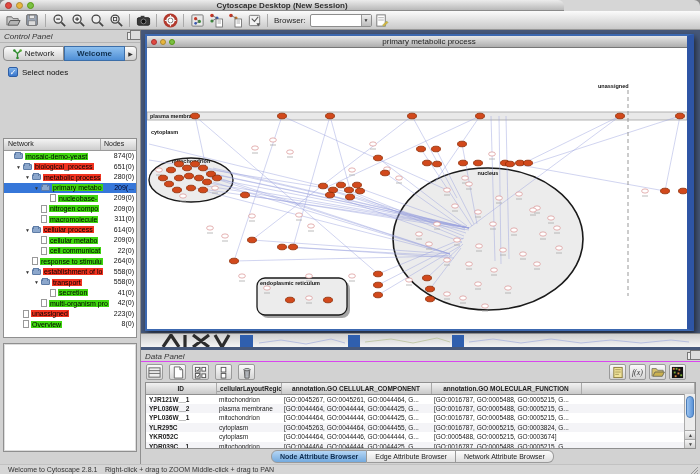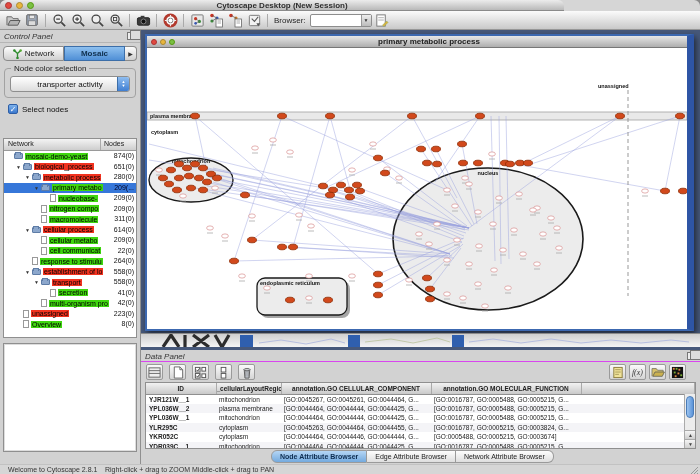--- a/index.html
+++ b/index.html
@@ -98,21 +98,21 @@
   .workspace { position:absolute; left:141px; top:30px; width:559px; height:320px;
     background:#46587a; overflow:hidden; }
   .netwin { position:absolute; left:4px; top:4px; width:549px; height:297px;
     background:#fff; border:2px solid #3c68b0; border-right-width:7px; border-right-color:#2e55a5;
     box-shadow:2px 3px 6px rgba(0,0,0,0.55); }
   .win-titlebar { position:relative; height:12px; background:linear-gradient(#e6e6e6,#aeaeae);
     border-bottom:1px solid #777; }
   .win-lights { position:absolute; left:4px; top:3px; display:flex; gap:3px; }
   .wlight { width:6px; height:6px; border-radius:50%; }
   .win-title { position:absolute; left:0; right:0; top:1px; text-align:center; font-size:8px;
-    font-weight:bold; color:#222;margin-left:24px; }
+    font-weight:normal; color:#222;margin-left:24px; }
   .win-canvas { position:relative; width:540px; height:281px; background:#fff; overflow:hidden; }
 
   .bg-strip { position:absolute; left:0; right:0; top:303px; height:14px;
     background:linear-gradient(#cfcfcf,#f4f4f4); border-top:1px solid #8a8a8a; overflow:hidden; }
 
   
   .data-panel { position:absolute; left:141px; top:350px; width:559px; height:114px;
     background:#d2d2d2; }
   .dp-header { position:relative; height:12px; border-bottom:1px solid #d946ef; }
   .dp-toolbar { position:relative; height:20px; display:flex; align-items:center; padding:0 5px; gap:6px; }
@@ -287,35 +287,25 @@
       <div class="seg first">
         <svg width="9" height="10" viewBox="0 0 10 11">
             <path d="M5 10 V5 M5 5 L1.5 1.5 M5 5 L8.5 1.5" stroke="#2e8b2e" stroke-width="1.5" fill="none"></path>
             <circle cx="1.5" cy="1.5" r="1.4" fill="#2e8b2e"></circle>
             <circle cx="8.5" cy="1.5" r="1.4" fill="#55aa33"></circle>
             <circle cx="5" cy="10" r="1.4" fill="#2e8b2e"></circle>
           </svg>
         <span>Network</span>
       </div>
       <div class="seg active">
-        <span>Mosaic</span>
+        <span>Welcome</span>
       </div>
       <div class="seg more">▶</div>
     </div>
 
-    <div class="groupbox">
-      <div class="legend">Node color selection</div>
-      <div class="combo">
-        <span>transporter activity</span>
-        <div class="stepper">
-            <span>▲</span>
-            <span>▼</span>
-          </div>
-      </div>
-    </div>
 
     <div class="check-row">
       <div class="checkbox">✓</div>
       <div class="check-label">Select nodes</div>
     </div>
 
     <div class="tree">
       <div class="tree-head">
         <div class="c1">Network</div>
         <div class="c2">Nodes</div>

